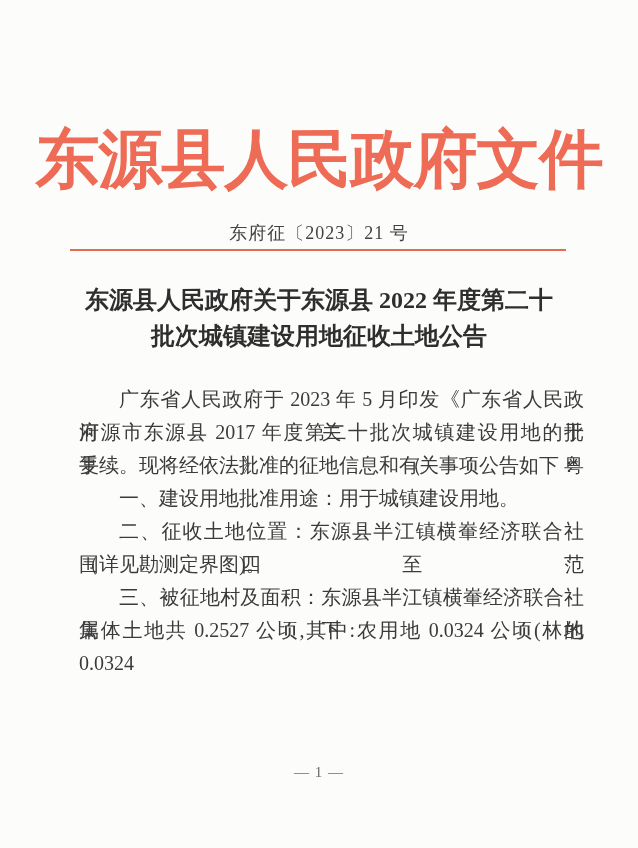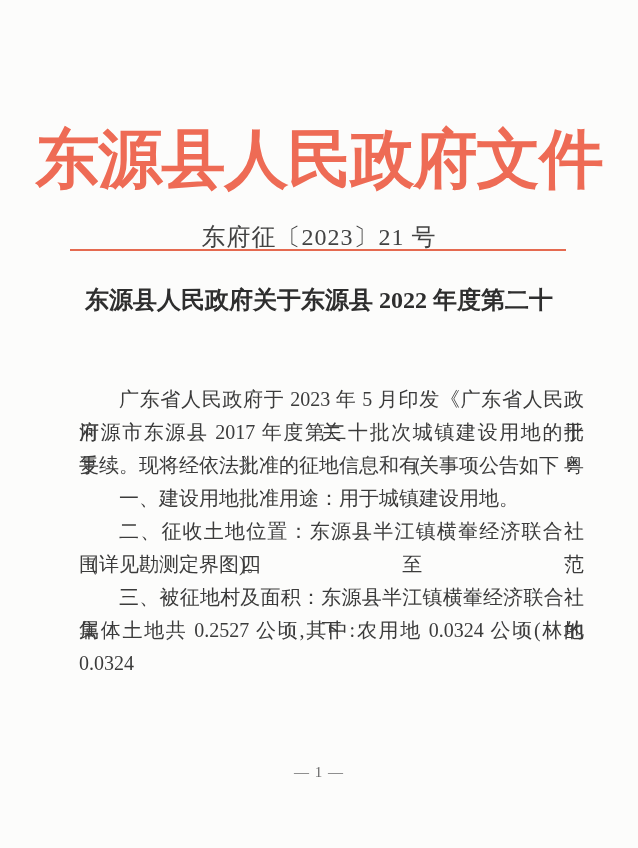--- a/index.html
+++ b/index.html
@@ -27,21 +27,21 @@
     letter-spacing: -1px;
     color: #ee6b55;
     white-space: nowrap;
   }
   .doc-number {
     position: absolute;
     top: 221px;
     left: 0;
     right: 0;
     text-align: center;
-    font-size: 24px;
+    font-size: 18px;
     color: #424242;
     letter-spacing: 1px;
   }
   .red-rule {
     position: absolute;
     top: 249px;
     left: 70px;
     width: 496px;
     height: 2px;
     background: #e56a50;
@@ -95,20 +95,21 @@
 <div class="page">
 
   <div class="header-title">东源县人民政府文件</div>
 
   <div class="doc-number">东府征〔2023〕21 号</div>
 
   <div class="red-rule"></div>
 
   <div class="doc-title">
     <div class="title-line">东源县人民政府关于东源县 2022 年度第二十</div>
+    <div class="title-line">批次城镇建设用地征收土地公告</div>
   </div>
 
   <div class="body-text">
     <div class="body-line indent jfull">广东省人民政府于 2023 年 5 月印发《广东省人民政府关于</div>
     <div class="body-line jfull">河源市东源县 2017 年度第二十批次城镇建设用地的批复》（粤</div>
     <div class="body-line">手续。现将经依法批准的征地信息和有关事项公告如下：</div>
     <div class="body-line indent">一、建设用地批准用途：用于城镇建设用地。</div>
     <div class="body-line indent jfull">二、征收土地位置：东源县半江镇横輋经济联合社（四至范</div>
     <div class="body-line">围详见勘测定界图)。</div>
     <div class="body-line indent jfull">三、被征地村及面积：东源县半江镇横輋经济联合社属下的</div>

